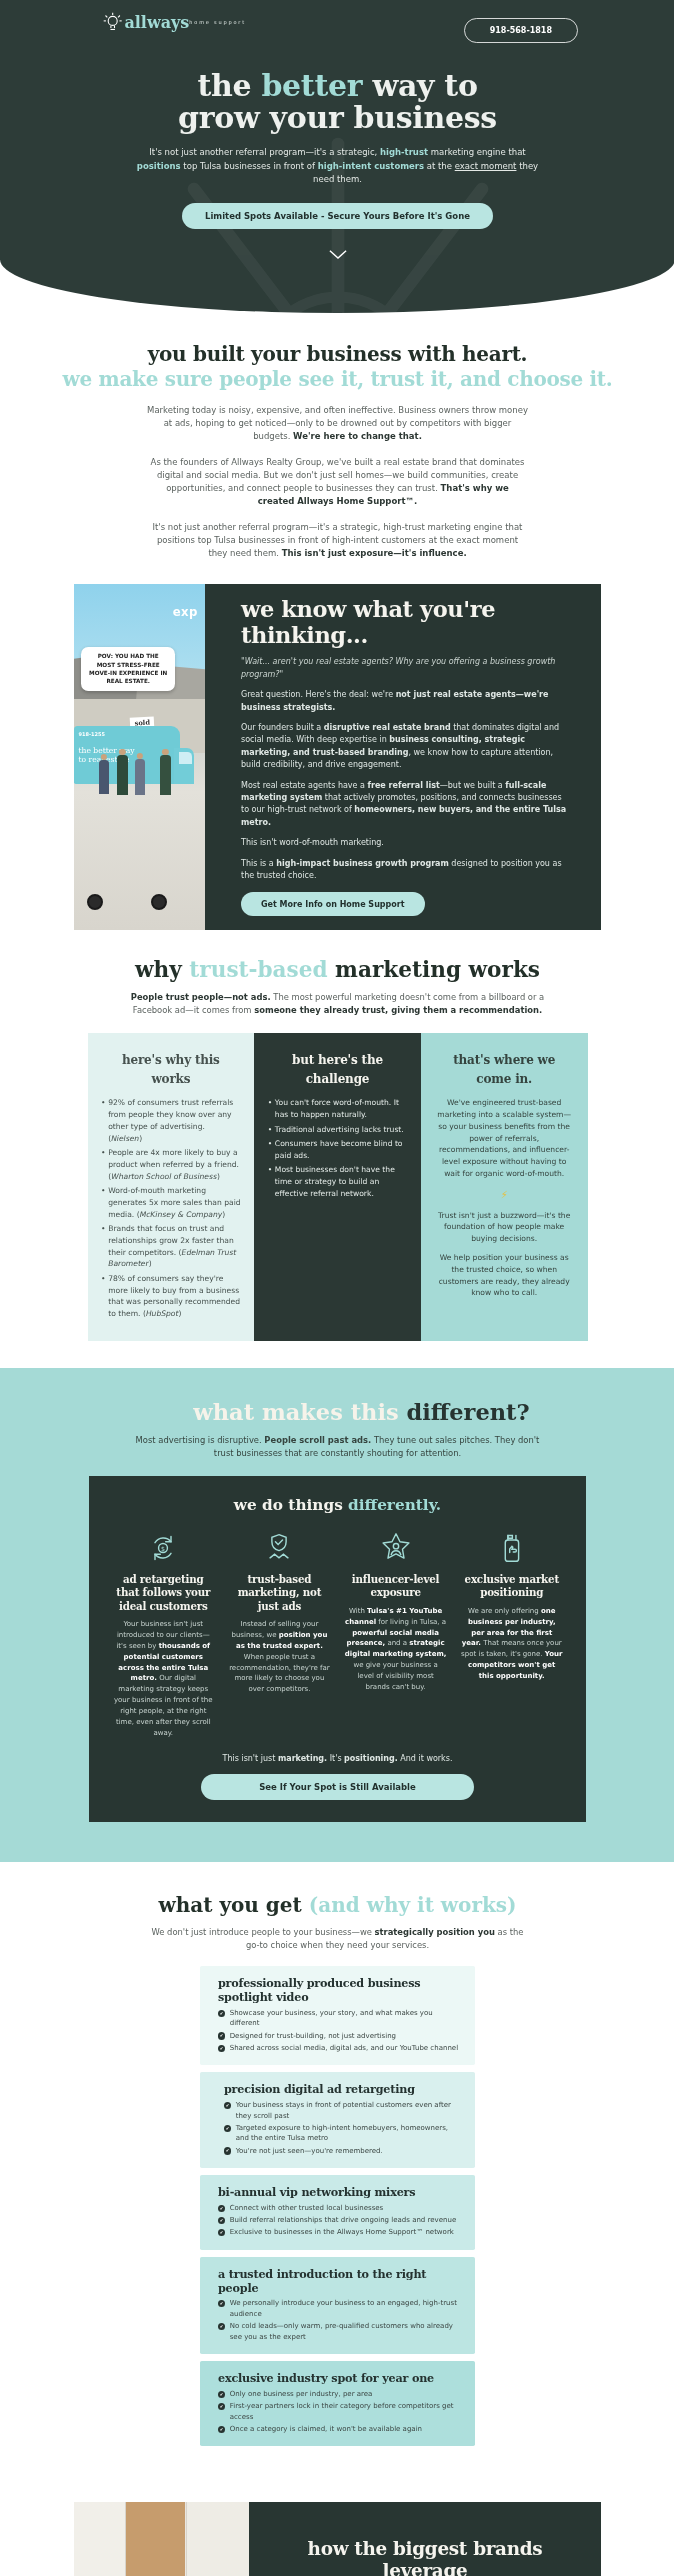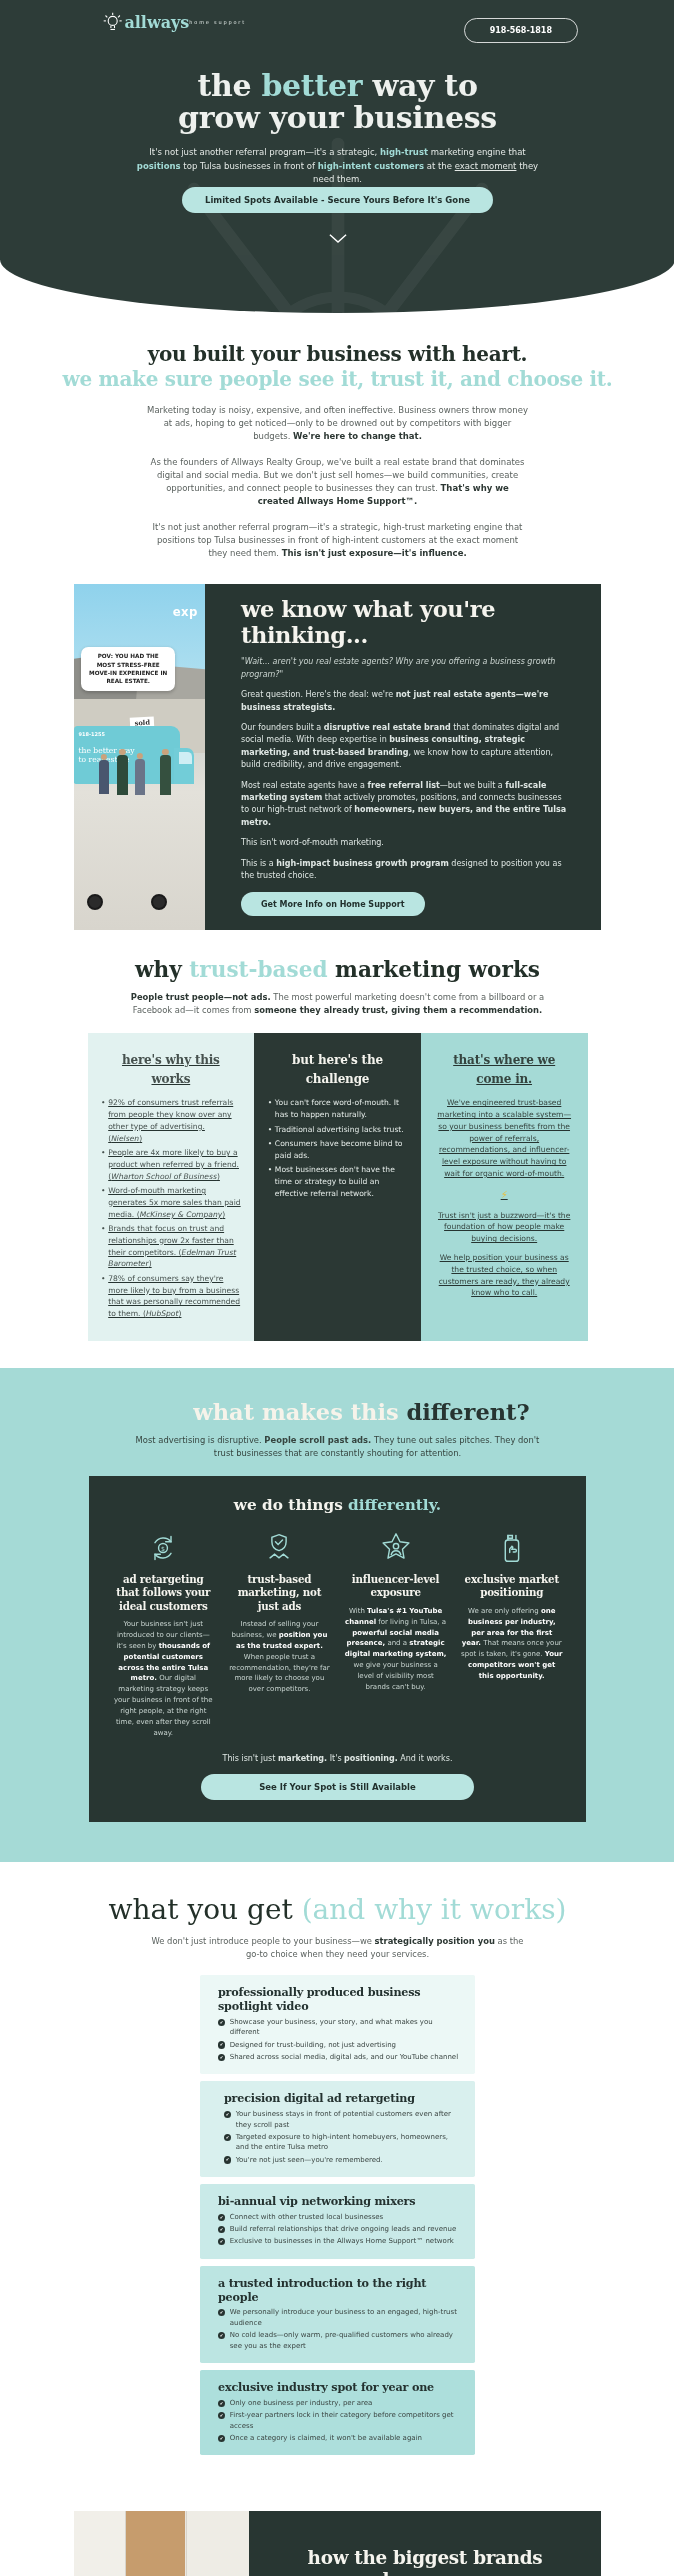--- a/index.html
+++ b/index.html
@@ -20,21 +20,21 @@
   
   .hero{position:relative;background:var(--dark);height:313px;border-radius:0 0 52% 52% / 0 0 56px 56px;overflow:hidden;text-align:center;color:#eef1ee;}
   .hero .rays{position:absolute;left:50%;top:108px;transform:translateX(-50%);opacity:.05;}
   .topbar{display:flex;justify-content:space-between;align-items:flex-start;padding:10.8px 97px 0 101px;position:relative;}
   .logo{display:flex;align-items:center;line-height:1.1;}
   .logo .word{font-family:"DejaVu Serif",serif;font-weight:700;font-size:16px;color:var(--accent);}
   .logo .tag{font-size:5px;letter-spacing:1.8px;color:#dfe7e4;margin-top:0.9px;}
   .phone-btn{margin-top:7.2px;border:0.9px solid rgba(255,255,255,.8);border-radius:899px;background:transparent;color:#fff;font-weight:700;font-size:8px;padding:7.2px 25px;cursor:pointer;font-family:"DejaVu Sans",sans-serif;}
   .hero h1{font-family:"DejaVu Serif",serif;font-weight:700;font-size:30px;line-height:1.04;margin-top:27px;position:relative;}
   .hero .sub{width:405px;margin:13.5px auto 0;font-size:8.5px;line-height:1.6;color:#e4e9e6;position:relative;}
-  .hero .cta{position:relative;}
+  .hero .cta{margin-top:16px;position:relative;}
   .chevron{margin:20px auto 0;width:20px;height:10.8px;cursor:pointer;position:relative;}
   .chevron svg{display:block;}
 
   
   .intro{text-align:center;padding-top:29px;}
   .intro h2{font-family:"DejaVu Serif",serif;font-weight:700;font-size:20px;line-height:1.25;color:#233029;letter-spacing:-0.3px;}
   .intro h3{font-family:"DejaVu Serif",serif;font-weight:700;font-size:20px;color:var(--accent);letter-spacing:-0.3px;margin-top:0;}
   .intro p{width:381px;margin:12.6px auto 0;font-size:8.5px;line-height:1.55;color:var(--muted);}
 
   
@@ -62,21 +62,21 @@
   .photo .truck .t2{position:absolute;left:4.5px;top:21.6px;font-size:7.6px;color:#fff;font-family:"DejaVu Serif",serif;line-height:1.15;width:63px;}
   .photo .sold{position:absolute;left:56px;top:133px;background:#fff;color:#333;font-family:"DejaVu Serif",serif;font-weight:700;font-size:6.7px;padding:1.8px 4.5px;transform:rotate(-3deg);}
   .photo .wheel{position:absolute;bottom:-7.2px;width:16px;height:16px;background:#2b2b2b;border-radius:50%;border:2.7px solid #1a1a1a;}
   .photo .person{position:absolute;border-radius:3.6px 3.6px 0 0;}
   .photo .person::before{content:"";position:absolute;left:50%;top:-6.3px;transform:translateX(-50%);width:6.3px;height:6.3px;border-radius:50%;background:#caa27c;}
 
   
   .why{text-align:center;padding-top:27px;}
   .why h2{font-family:"DejaVu Serif",serif;font-weight:700;font-size:21.6px;color:#233029;}
   .why .sub{width:423px;margin:9px auto 0;font-size:8.4px;line-height:1.55;color:var(--muted);}
-  .cols{width:500px;margin:16px auto 0;display:flex;text-align:left;text-decoration:underline;}
+  .cols{width:500px;margin:16px auto 0;display:flex;text-align:left;}
   .col{flex:1;padding:18px 13.5px;font-size:7.6px;line-height:1.55;}
   .col h4{font-family:"DejaVu Serif",serif;font-weight:700;font-size:12px;text-align:center;margin-bottom:9px;letter-spacing:-0.2px;}
   .col ul{list-style:none;}
   .col li{padding-left:7.2px;position:relative;margin-bottom:2.7px;}
   .col li::before{content:"•";position:absolute;left:0;top:0;}
   .col-a{background:var(--mint);color:#46514e;}
   .col-b{background:#2b3834;color:#e3eae7;}
   .col-b h4{color:#f5f4ee;}
   .col-c{background:var(--teal);color:#35443f;text-align:center;}
   .col-c p{margin-bottom:7.2px;}
@@ -93,21 +93,21 @@
   .feature{flex:1;}
   .feature .ficon{height:36px;display:flex;align-items:center;justify-content:center;}
   .feature h5{font-family:"DejaVu Serif",serif;font-weight:700;font-size:10.3px;color:#f5f4ee;line-height:1.3;margin:7.2px 0 6.3px;letter-spacing:-0.2px;}
   .feature p{font-size:7px;line-height:1.55;color:#c9d5d1;}
   .feature p .seg-b{color:#fff;}
   .diff-close{margin-top:16px;font-size:8px;}
   .diff-card .pill{margin-top:10.8px;padding:8px 58px;}
 
   
   .wyg{text-align:center;padding-top:31px;padding-bottom:25px;}
-  .wyg h2{font-family:"DejaVu Serif",serif;font-weight:400;font-size:28px;color:#233029;}
+  .wyg h2{font-family:"DejaVu Serif",serif;font-weight:700;font-size:20px;color:#233029;}
   .wyg .sub{width:378px;margin:9px auto 0;font-size:8.4px;line-height:1.55;color:var(--muted);}
   .wyg-items{width:275px;margin:14.4px auto 0;text-align:left;}
   .wyg-item{padding:10px 12.6px 10px 18px;margin-bottom:7.2px;border-radius:1.8px;}
   .wyg-item h4{font-family:"DejaVu Serif",serif;font-weight:700;font-size:11.2px;color:#243230;letter-spacing:-0.2px;margin-bottom:3.6px;}
   .wyg-item ul{list-style:none;}
   .wyg-item li{font-size:7px;line-height:1.5;color:#3c4744;padding-left:11.7px;position:relative;margin-bottom:1.8px;}
   .wyg-item li::before{content:"✔";position:absolute;left:0;top:1.8px;width:7.2px;height:7.2px;background:#273431;color:#fff;border-radius:50%;font-size:4.5px;line-height:7.2px;text-align:center;}
   .bg1{background:#ecf8f6;} .bg2{background:#d9f0ee;padding-left:24px;} .bg3{background:#c9eae8;} .bg4{background:#bce5e2;} .bg5{background:#addfdc;}
 
   

